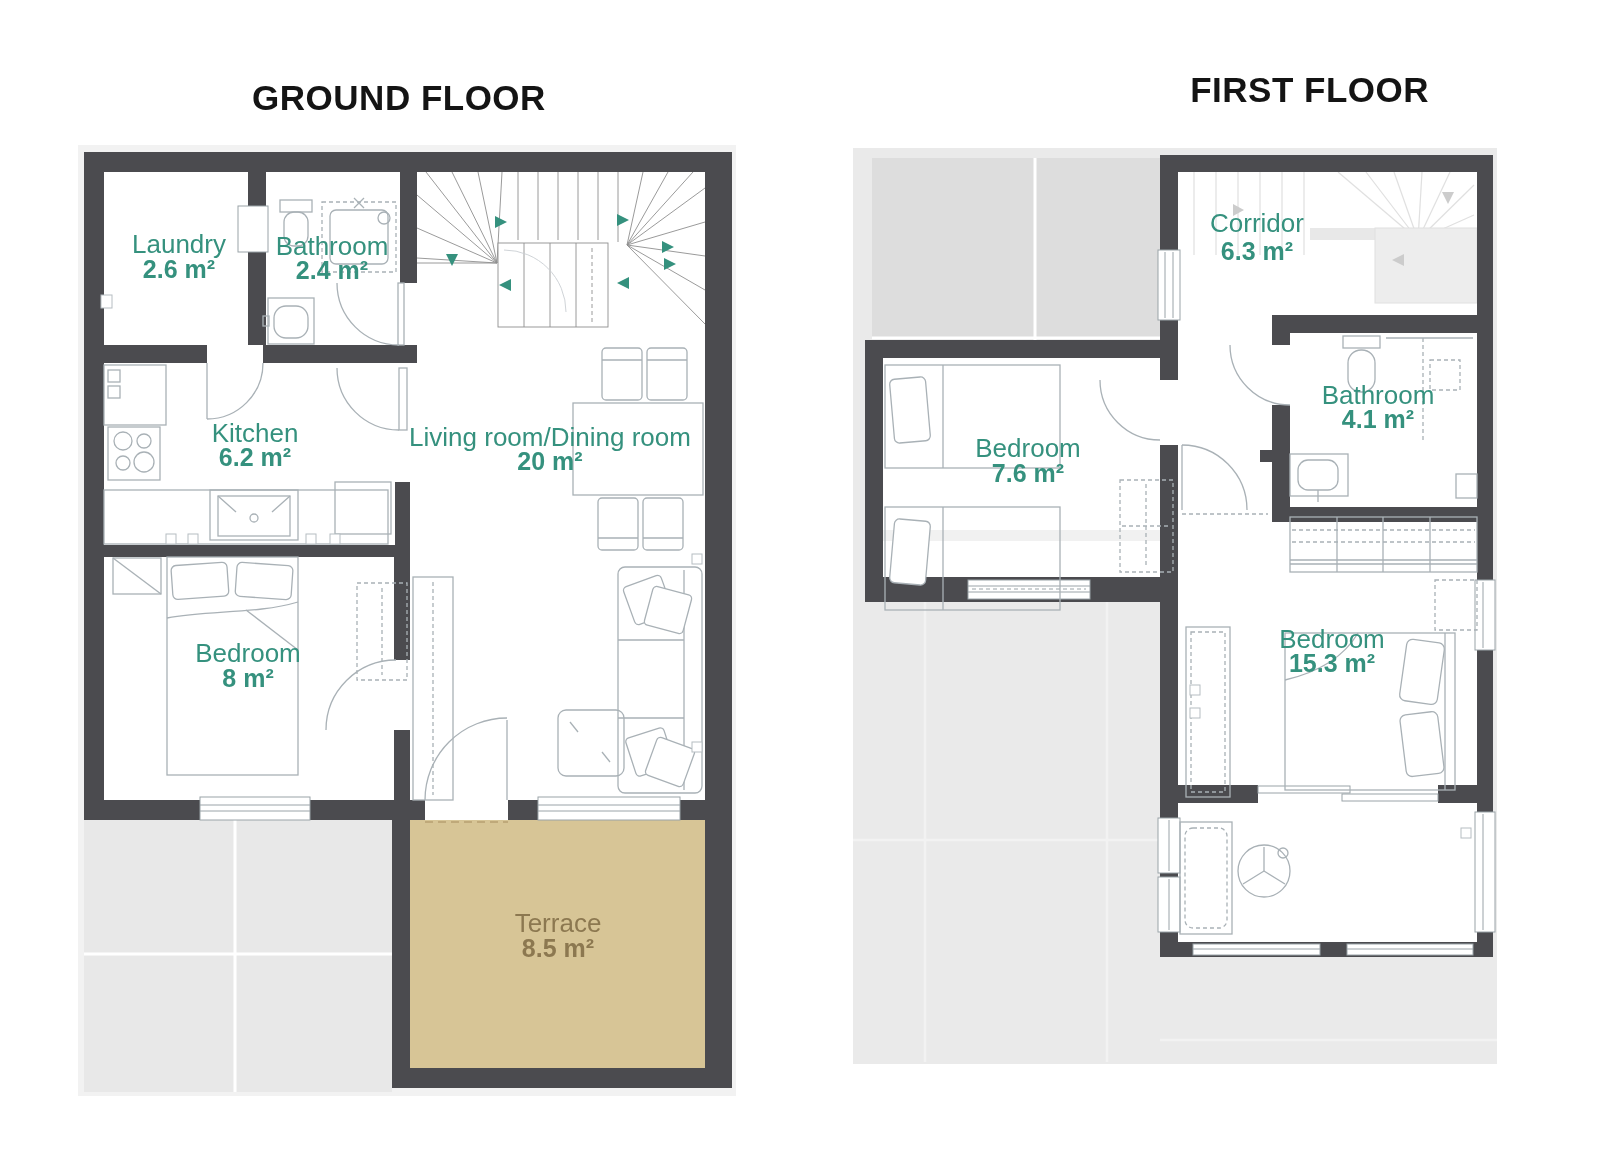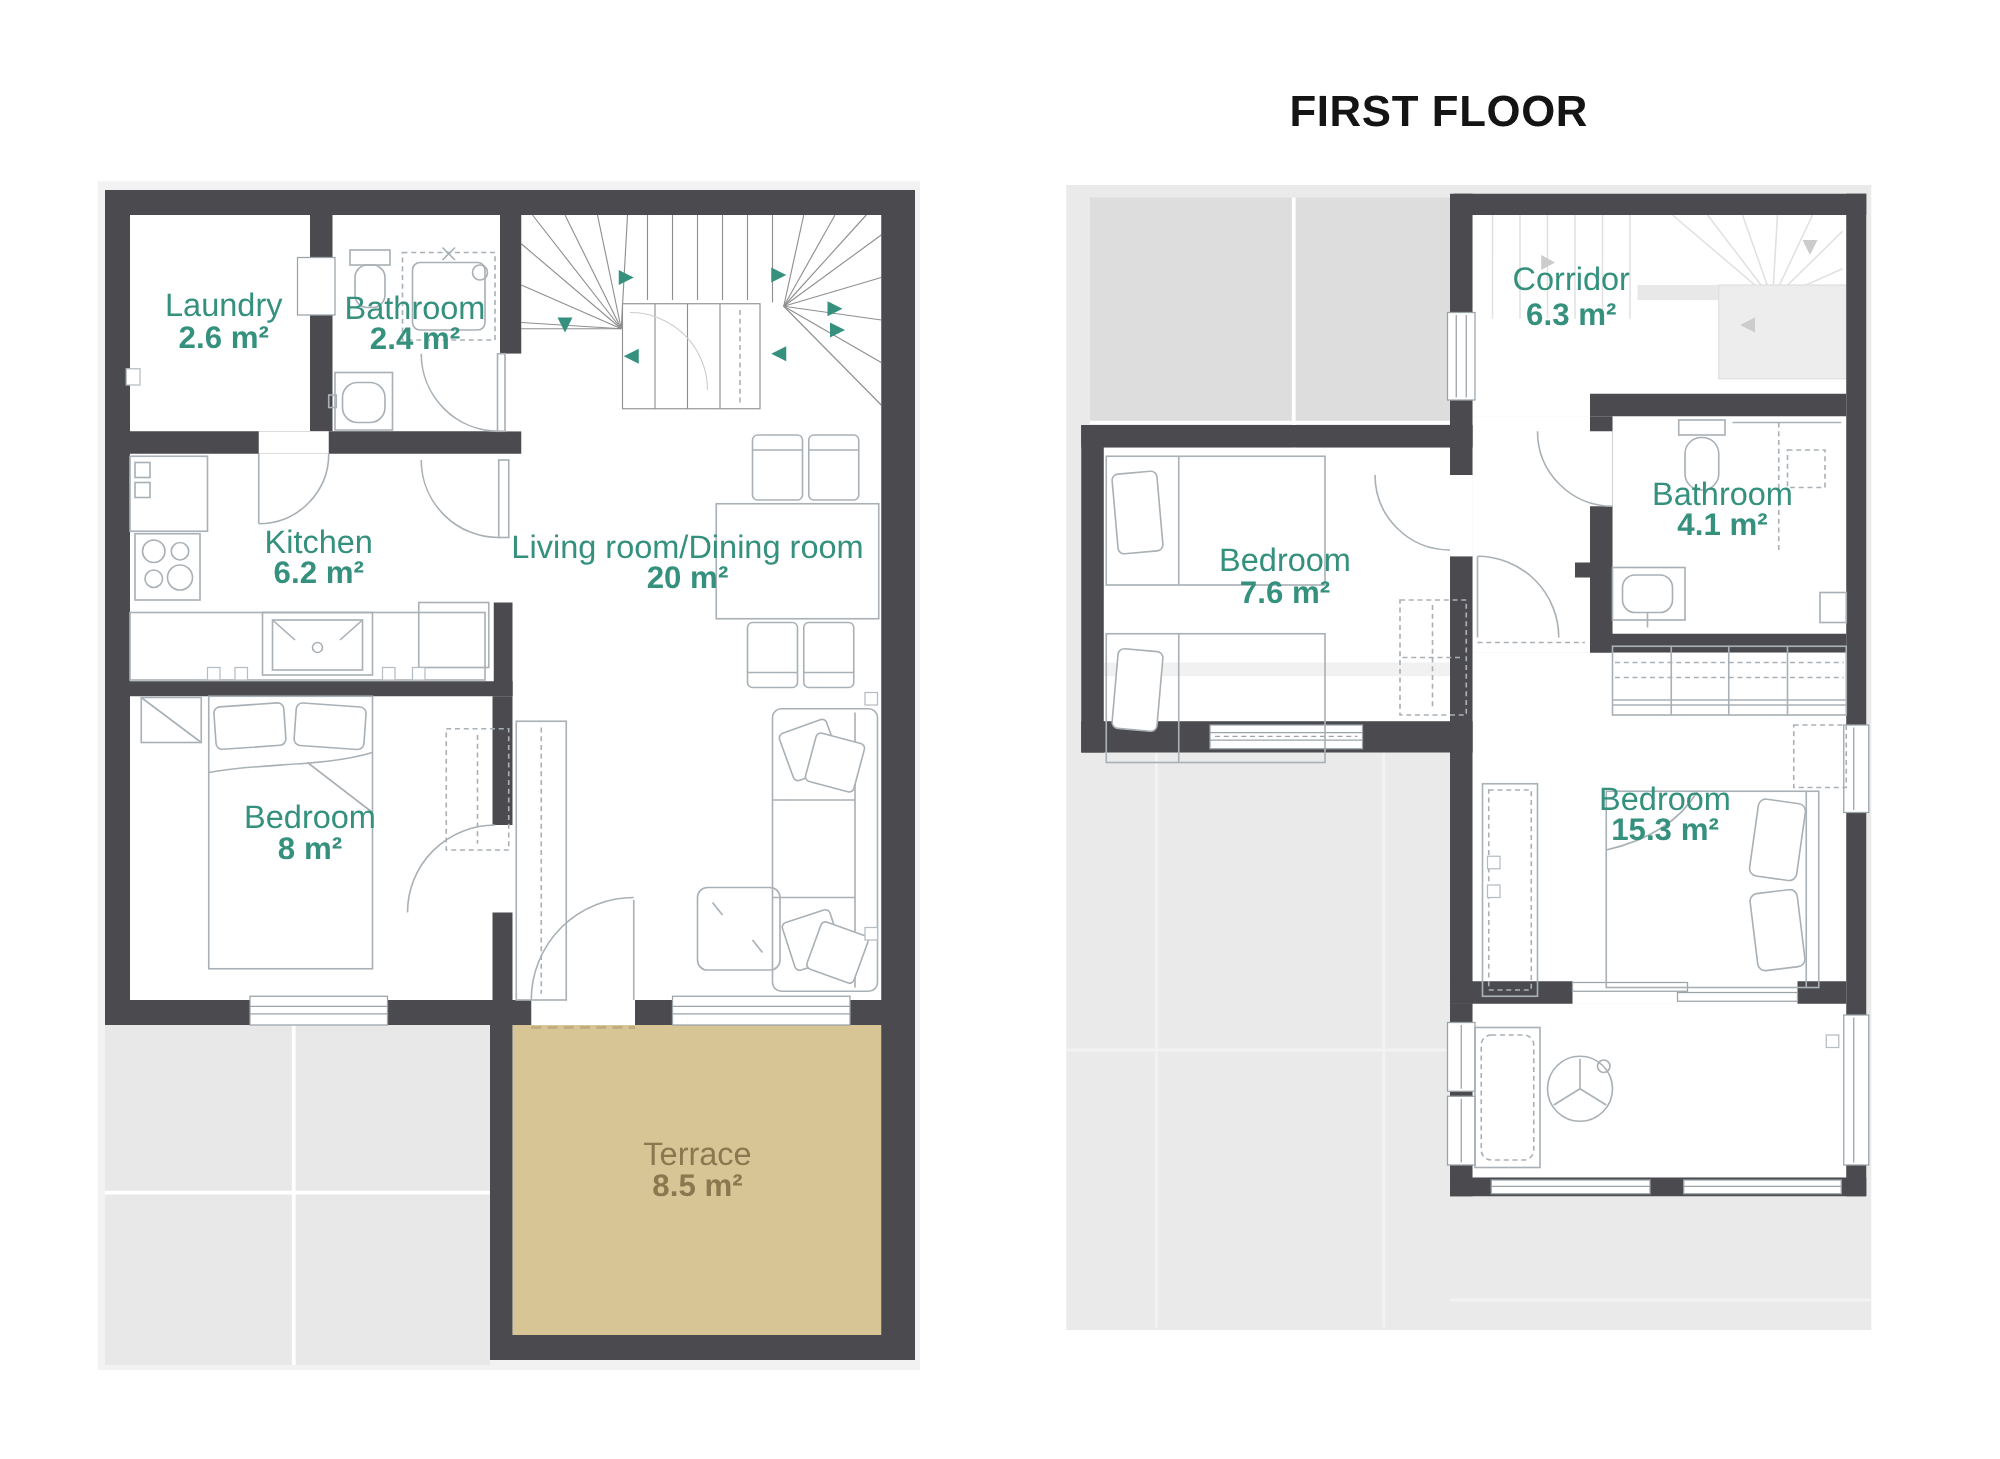--- a/index.html
+++ b/index.html
@@ -1,21 +1,21 @@
 <!DOCTYPE html>
 <html><head>
 <meta charset="utf-8">
 <style>
   html,body{margin:0;padding:0;background:#ffffff;}
   .stage{position:relative;width:1600px;height:1167px;background:#ffffff;overflow:hidden;
          font-family:"Liberation Sans",sans-serif;}
   .plan-title{position:absolute;text-align:center;font-size:35px;font-weight:800;
               color:#141414;letter-spacing:.5px;font-family:"Liberation Sans",sans-serif;}
   #gf-title{left:149px;top:78px;width:500px;}
-  #ff-title{left:901px;top:70px;width:500px;}
+  #ff-title{left:929px;top:70px;width:500px;text-align:right;}
   svg{position:absolute;}
   #gf{left:78px;top:140px;}
   #ff{left:838px;top:140px;}
   .w{fill:#4b4b4f;}
   .fl{fill:none;stroke:#a9b1b6;stroke-width:1.3;}
   .flw{fill:#ffffff;stroke:#a9b1b6;stroke-width:1.3;}
   .dsh{stroke-dasharray:4 3;}
   .win{fill:#ffffff;stroke:#9aa3a8;stroke-width:1;}
   .winln{stroke:#9aa3a8;stroke-width:1;fill:none;}
   .stair{stroke:#8f8f8f;stroke-width:.9;fill:none;}
@@ -28,20 +28,21 @@
   text.tn{fill:#8c7850;font-size:26px;text-anchor:middle;font-family:"Liberation Sans",sans-serif;}
   text.ta{fill:#8c7850;font-size:25px;font-weight:bold;text-anchor:middle;font-family:"Liberation Sans",sans-serif;}
   .arr{fill:#35917e;}
   .farr{fill:#cccccc;}
 </style>
 </head>
 <body>
 
 <div class="stage">
 
+  <div class="plan-title" id="gf-title">GROUND FLOOR</div>
   <div class="plan-title" id="ff-title">FIRST FLOOR</div>
 
   <svg id="gf" width="660" height="960" viewBox="0 0 660 960">
 
     <g>
       <rect x="0" y="5" width="658" height="951" fill="#f2f2f2"></rect>
       <rect x="16" y="22" width="622" height="648" fill="#ffffff"></rect>
       <rect x="6" y="680" width="308" height="272" fill="#e8e8e8"></rect>
       <line x1="157" y1="680" x2="157" y2="952" class="grout"></line>
       <line x1="6" y1="814" x2="314" y2="814" class="grout"></line>

